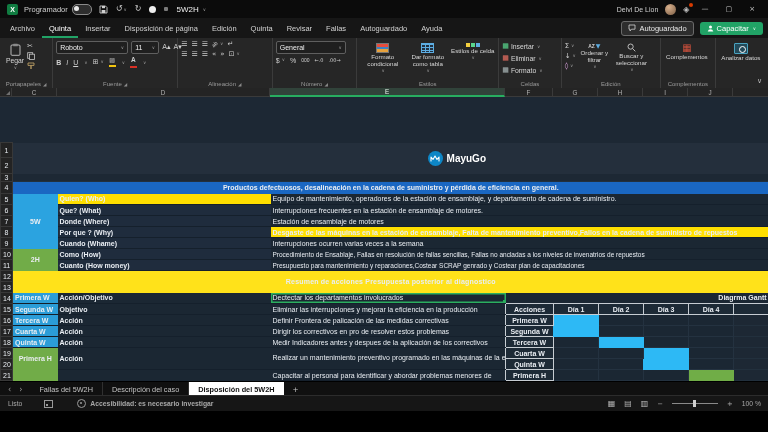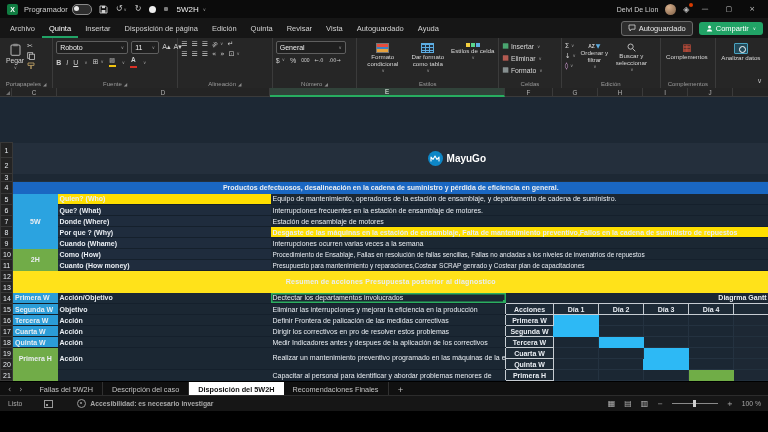--- a/index.html
+++ b/index.html
@@ -168,36 +168,36 @@
   </div>
 
   <div class="rtabs">
     <span class="rtab">Archivo</span>
     <span class="rtab active">Quinta</span>
     <span class="rtab">Insertar</span>
     <span class="rtab">Disposición de página</span>
     <span class="rtab">Edición</span>
     <span class="rtab">Quinta</span>
     <span class="rtab">Revisar</span>
-    <span class="rtab">Vista</span>
+    <span class="rtab">Fallas</span>
     <span class="rtab">Autoguardado</span>
     <span class="rtab">Ayuda</span>
     <div class="rtabs-right">
       <span class="btn-comments">
         <svg class="ic" width="8" height="8" viewBox="0 0 8 8">
             <path d="M1 1h6v4.2H3.5L2 7V5.2H1z" fill="none" stroke="#d0d0d0" stroke-width="0.8"></path>
           </svg>
         <span>Autoguardado</span>
       </span>
       <span class="btn-share">
         <svg class="ic" width="7" height="7" viewBox="0 0 7 7">
             <circle cx="3.5" cy="2" r="1.5" fill="#fff"></circle>
             <path d="M0.7 6.5a2.9 2.9 0 0 1 5.6 0z" fill="#fff"></path>
           </svg>
-        <span>Compartir</span>
+        <span>Capacitar</span>
         <span class="tiny-caret ch" style="color:#eafaf0;">∨</span>
       </span>
     </div>
   </div>
 
   <div class="ribbon">
     <div class="rgroup" style="width:50px;">
       <div class="bigbtn">
         <svg class="ic" width="11" height="13" viewBox="0 0 11 13">
             <rect x="1" y="2" width="9" height="10.3" rx="1" fill="none" stroke="#c9c9c9" stroke-width="0.9"></rect>
@@ -621,21 +621,20 @@
   </div>
 
   <div class="stabs">
     <div class="snav">
       <span class="ch">‹</span>
       <span class="ch">›</span>
     </div>
     <div class="stab">Fallas del 5W2H</div>
     <div class="stab">Descripción del caso</div>
     <div class="stab active">Disposición del 5W2H</div>
-    <div class="stab">Recomendaciones Finales</div>
     <div class="addtab ch">+</div>
   </div>
 
   <div class="sbar">
     <span style="padding-left:8px;">Listo</span>
     <span class="macroicon"></span>
     <span class="accicon"></span>
     <span style="margin-left:4px;font-weight:bold;">Accesibilidad: es necesario investigar</span>
     <div class="sb-right">
       <span class="viewic ch">▦</span>

